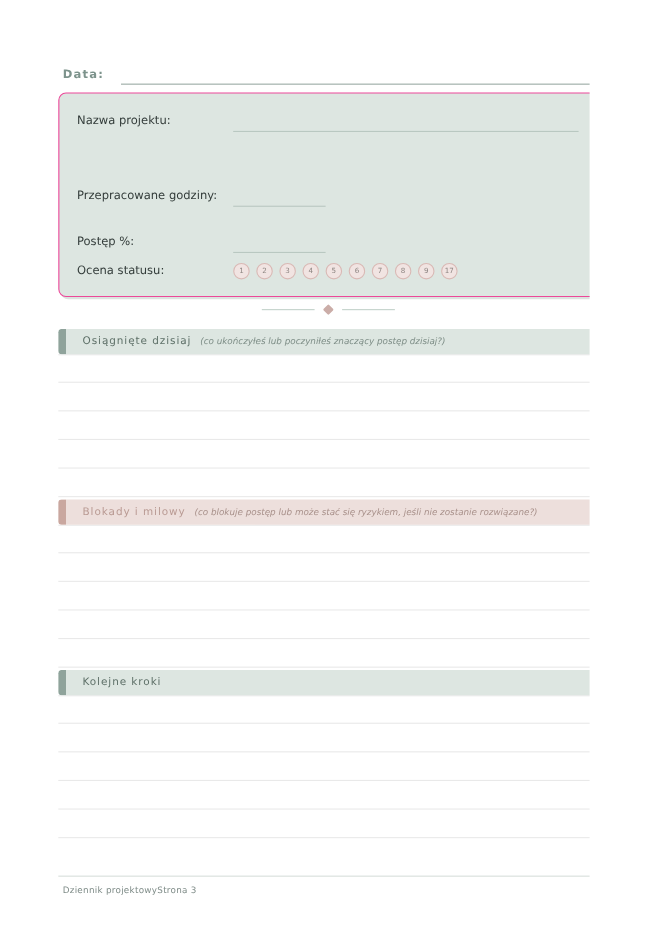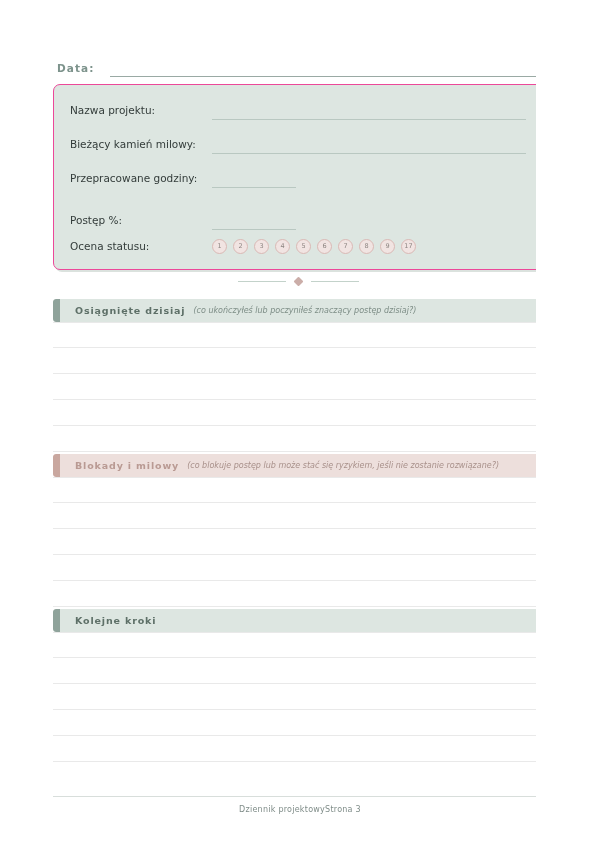--- a/index.html
+++ b/index.html
@@ -165,21 +165,21 @@
     height: 100%;
     border-radius: 3px 0 0 3px;
   }
   .sec-head.green  { background: #dde6e1; }
   .sec-head.green  .accent { background: #8fa39b; }
   .sec-head.rose   { background: #eddfdc; }
   .sec-head.rose   .accent { background: #c9a79f; }
 
   .sec-title {
     font-size: 9.5px;
-    font-weight: bold;
+    font-weight: normal;
     letter-spacing: 0.85px;
     line-height: 12px;
     white-space: nowrap;
   }
   .sec-title.green { color: #5e7068; }
   .sec-title.rose  { color: #b99a93; }
 
   .sec-hint {
     font-size: 8px;
     font-style: italic;
@@ -205,21 +205,21 @@
     width: 490px;
     height: 1px;
     background: #d8dedb;
   }
   .footer {
     position: absolute;
     left: 57px;
     top: 804px;
     width: 486px;
     display: flex;
-    justify-content: center;
+    justify-content: flex-start;
     align-items: center;
   }
   .footer-text {
     font-size: 8px;
     color: #7f8c88;
     line-height: 12px;
     letter-spacing: 0.25px;
   }
 </style>
 </head>
@@ -232,24 +232,20 @@
     <span class="date-line"></span>
   </div>
 
   <div class="info-card">
 
     <div class="field f1">
       <span class="field-label">Nazwa projektu:</span>
       <span class="field-line long"></span>
     </div>
 
-    <div class="field f2">
-      <span class="field-label">Bieżący kamień milowy:</span>
-      <span class="field-line long"></span>
-    </div>
 
     <div class="field f3">
       <span class="field-label">Przepracowane godziny:</span>
       <span class="field-line med"></span>
     </div>
 
     <div class="field f4">
       <span class="field-label">Postęp %:</span>
       <span class="field-line short"></span>
     </div>

